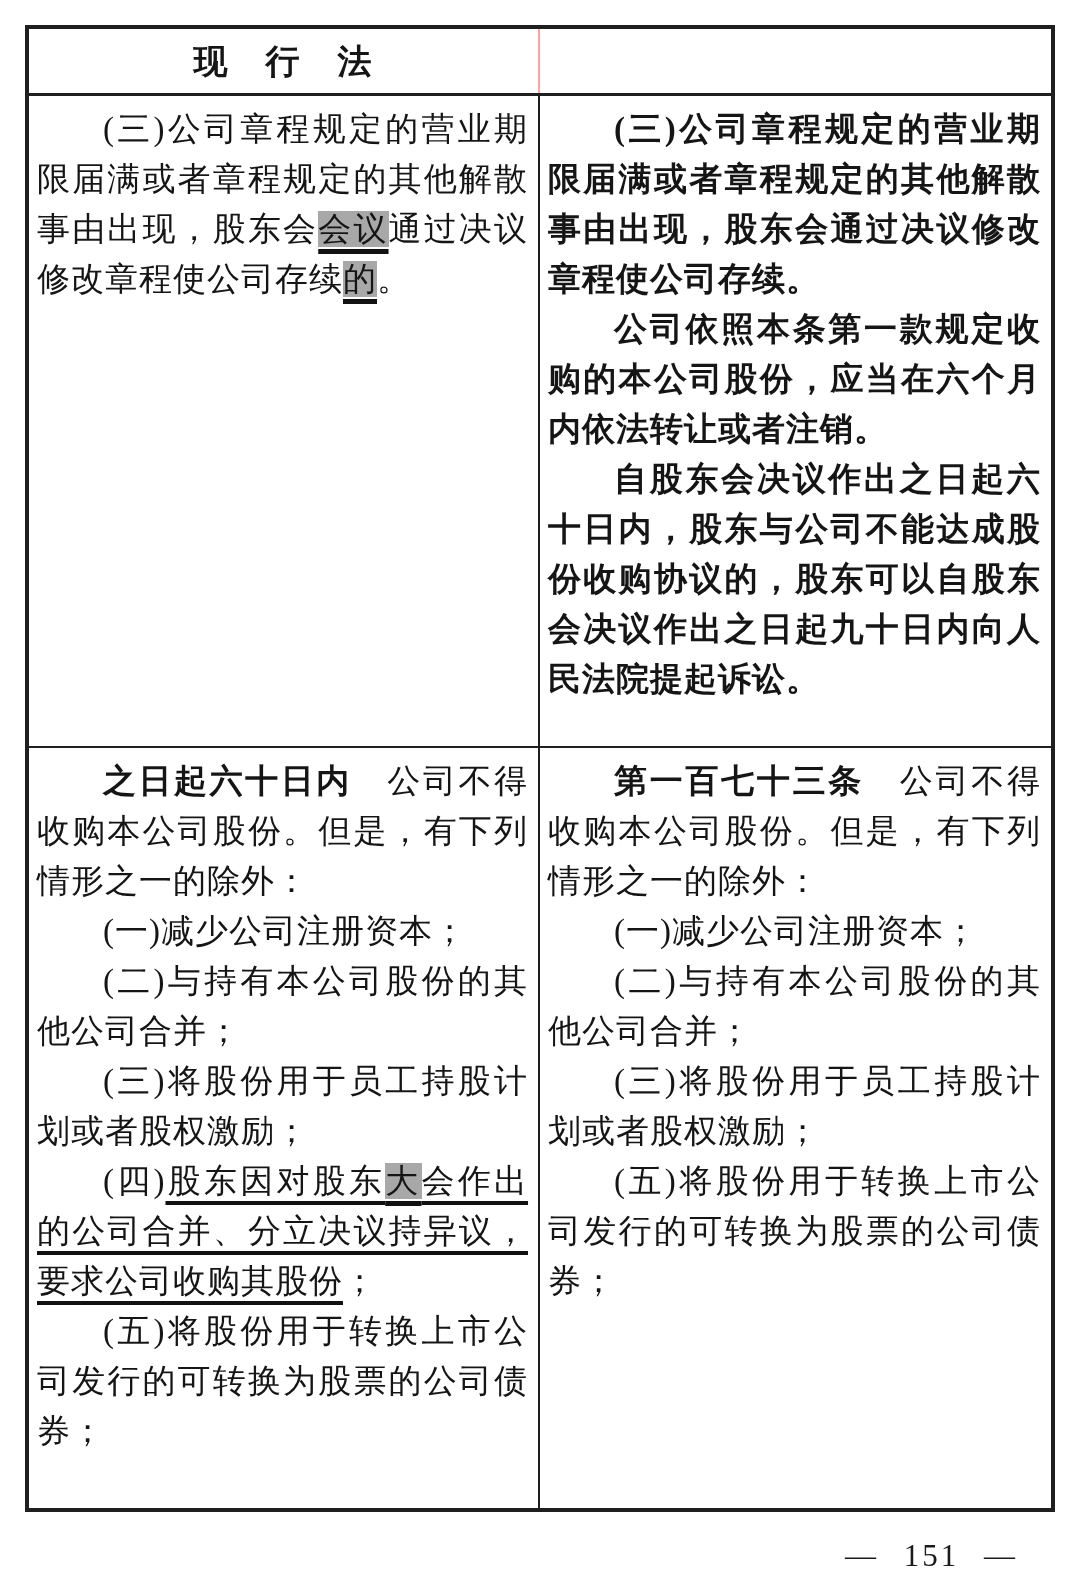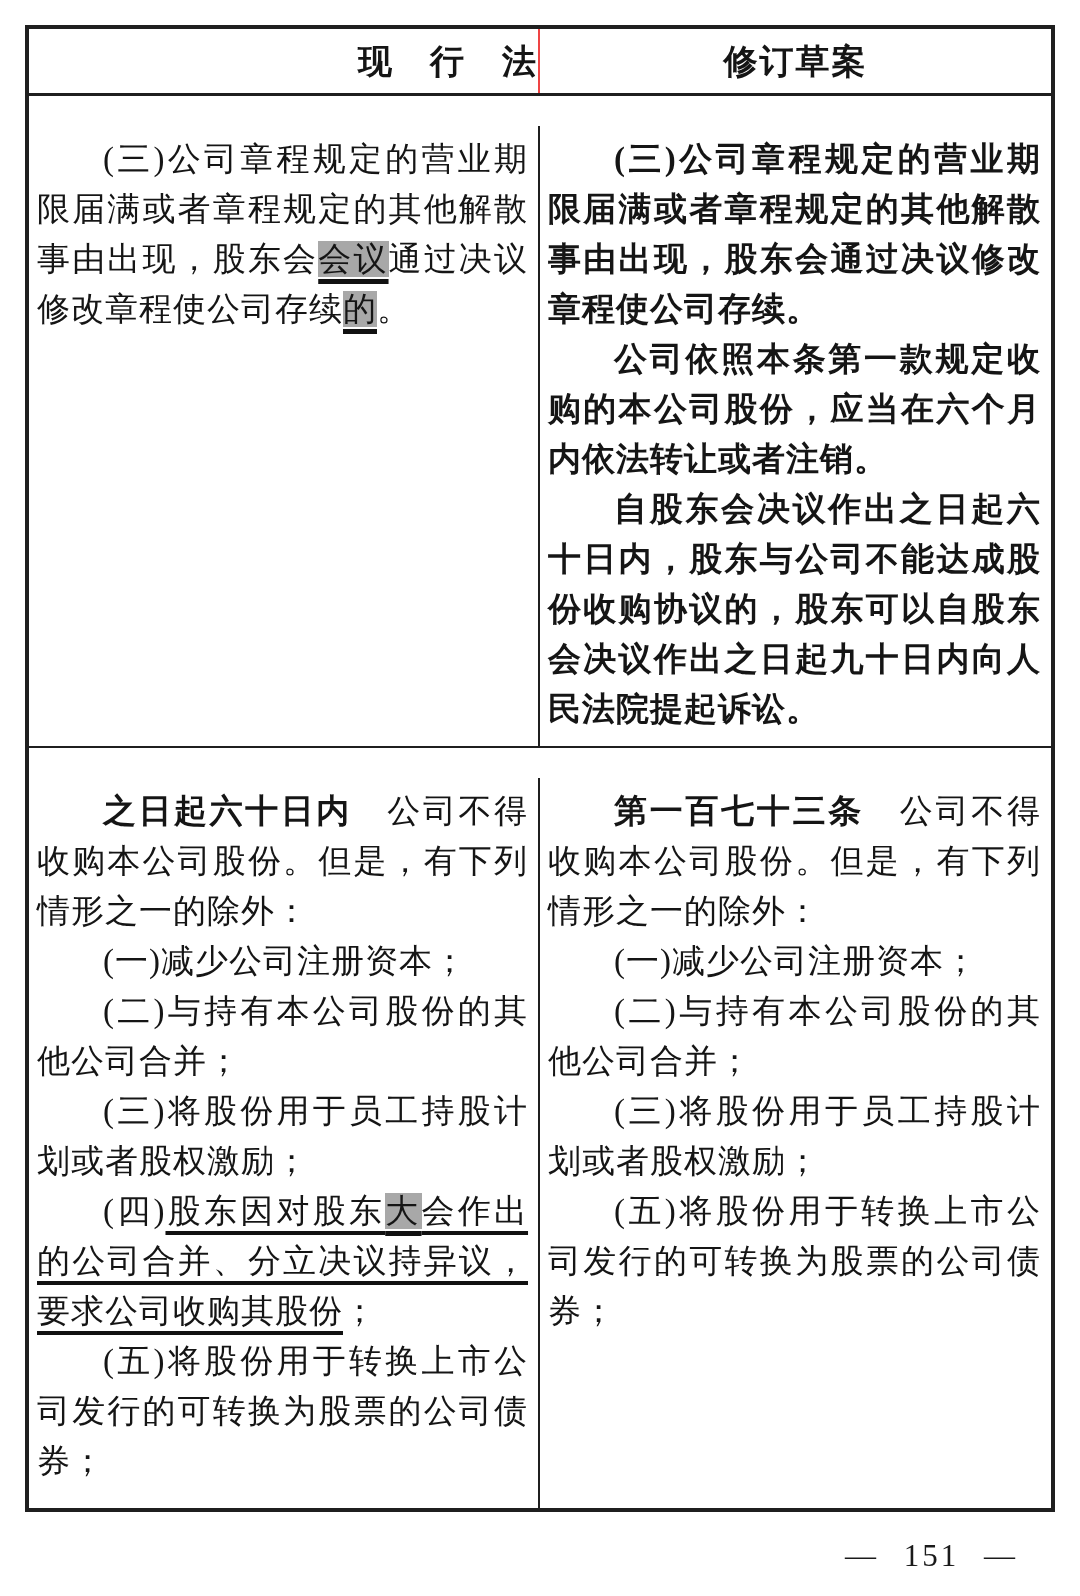--- a/index.html
+++ b/index.html
@@ -12,27 +12,27 @@
     position:absolute; left:25px; top:25px; width:1022px;
     border:4px solid #1f1f1f; background:#fff;
     display:flex; flex-direction:column;
   }
   .header-row { display:flex; border-bottom:3px solid #1f1f1f; }
   .header-cell {
     width:50%; box-sizing:border-box; text-align:center;
     font-weight:bold; font-size:34px; line-height:38px; padding:14px 0 12px 0;
     letter-spacing:2px;
   }
-  .header-cell.left { border-right:2px solid #ef4444;text-align:right; }
+  .header-cell.left { border-right:2px solid #fca5a5; }
   .body-row { display:flex; }
   .body-row.r2 { border-top:2px solid #1f1f1f; }
   .body-row.r1 { min-height:650px; }
   .body-row.r2 { min-height:760px; }
   .cell {
-    width:50%; box-sizing:border-box; padding:8px 10px 12px 8px;margin-top:30px;
+    width:50%; box-sizing:border-box; padding:8px 10px 12px 8px;
   }
   .cell.left { border-right:2px solid #1f1f1f; }
   .para {
     margin:0; font-size:33px; line-height:50px;
     text-indent:66px; letter-spacing:1px;
     text-align:justify; text-justify:inter-character;
   }
   .seg { }
   .seg.bold { font-weight:bold; }
   .seg.hl {
@@ -50,21 +50,20 @@
     position:absolute; right:62px; bottom:22px;
     font-size:31px; letter-spacing:3px; word-spacing:14px; color:#1a1a1a;
   }
 </style>
 </head>
 <body>
 
 <div class="doc-table">
   <div class="header-row">
     <div class="header-cell left">现　行　法</div>
-    <div class="header-cell right">修订草案</div>
   </div>
 
   <div class="body-row r1">
     <div class="cell left">
         <p class="para"><span class="seg">(三)公司章程规定的营业期限届满或者章程规定的其他解散事由出现，股东会</span><span class="seg hl">会议</span><span class="seg">通过决议修改章程使公司存续</span><span class="seg hl">的</span><span class="seg">。</span></p>
       </div>
     <div class="cell right">
         <p class="para"><span class="seg bold">(三)公司章程规定的营业期限届满或者章程规定的其他解散事由出现，股东会通过决议修改章程使公司存续。</span></p>
         <p class="para"><span class="seg bold">公司依照本条第一款规定收购的本公司股份，应当在六个月内依法转让或者注销。</span></p>
         <p class="para"><span class="seg bold">自股东会决议作出之日起六十日内，股东与公司不能达成股份收购协议的，股东可以自股东会决议作出之日起九十日内向人民法院提起诉讼。</span></p>

